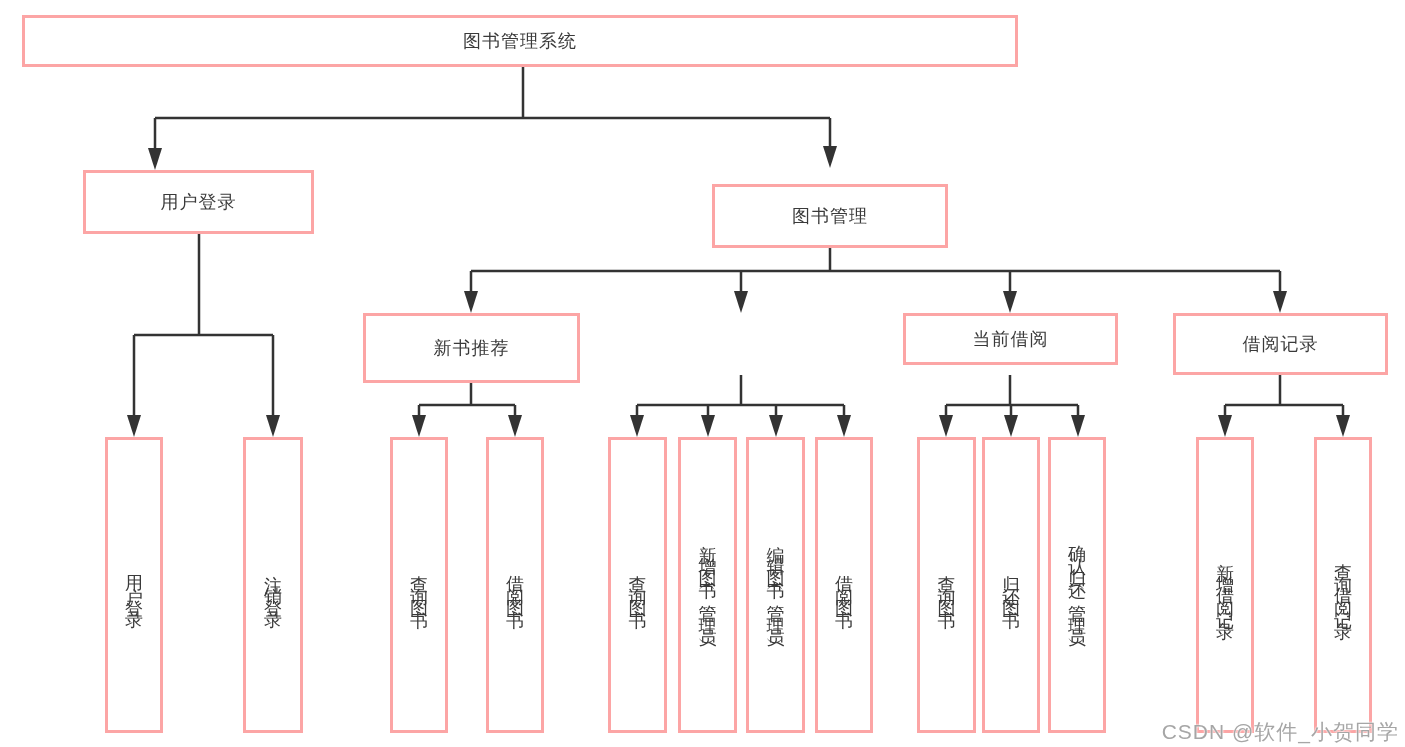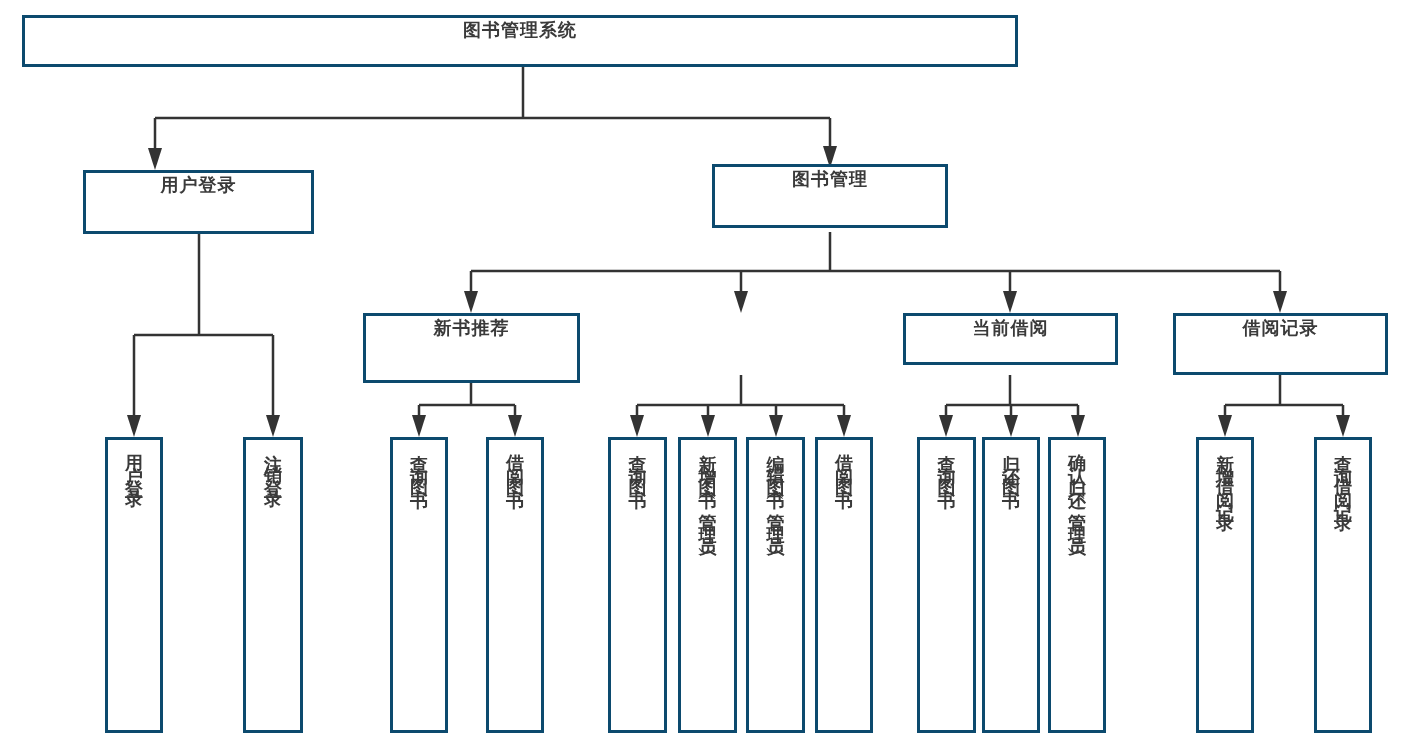--- a/index.html
+++ b/index.html
@@ -19,27 +19,26 @@
     position: absolute;
     left: 0;
     top: 0;
     width: 1405px;
     height: 747px;
     pointer-events: none;
   }
   .box {
     position: absolute;
     box-sizing: border-box;
-    border: 3px solid #0c4a6e;
+    border: 3px solid #fca5a5;
     background: #ffffff;
     display: flex;
-    align-items: flex-start;
+    align-items: center;
     justify-content: center;
     color: #3a3a3a;
-    font-weight: bold;
   }
   .box.h span {
     font-size: 18px;
     letter-spacing: 1px;
     white-space: nowrap;
   }
   .box.v span {
     writing-mode: vertical-rl;
     text-orientation: mixed;
     font-size: 18px;
@@ -102,21 +101,21 @@
     </g>
   </svg>
 
   <div class="box h" style="left:22px;top:15px;width:996px;height:52px">
     <span>图书管理系统</span>
   </div>
 
   <div class="box h" style="left:83px;top:170px;width:231px;height:64px">
     <span>用户登录</span>
   </div>
-  <div class="box h" style="left:712px;top:164px;width:236px;height:64px">
+  <div class="box h" style="left:712px;top:184px;width:236px;height:64px">
     <span>图书管理</span>
   </div>
 
   <div class="box h" style="left:363px;top:313px;width:217px;height:70px">
     <span>新书推荐</span>
   </div>
   <div class="box h" style="left:903px;top:313px;width:215px;height:52px">
     <span>当前借阅</span>
   </div>
   <div class="box h" style="left:1173px;top:313px;width:215px;height:62px">
@@ -160,14 +159,15 @@
     <span>确认归还（管理员）</span>
   </div>
 
   <div class="box v" style="left:1196px;top:437px;width:58px;height:296px">
     <span>新增借阅记录</span>
   </div>
   <div class="box v" style="left:1314px;top:437px;width:58px;height:296px">
     <span>查询借阅记录</span>
   </div>
 
+  <div id="watermark">CSDN @软件_小贺同学</div>
 
 </div>
 
 </body></html>

